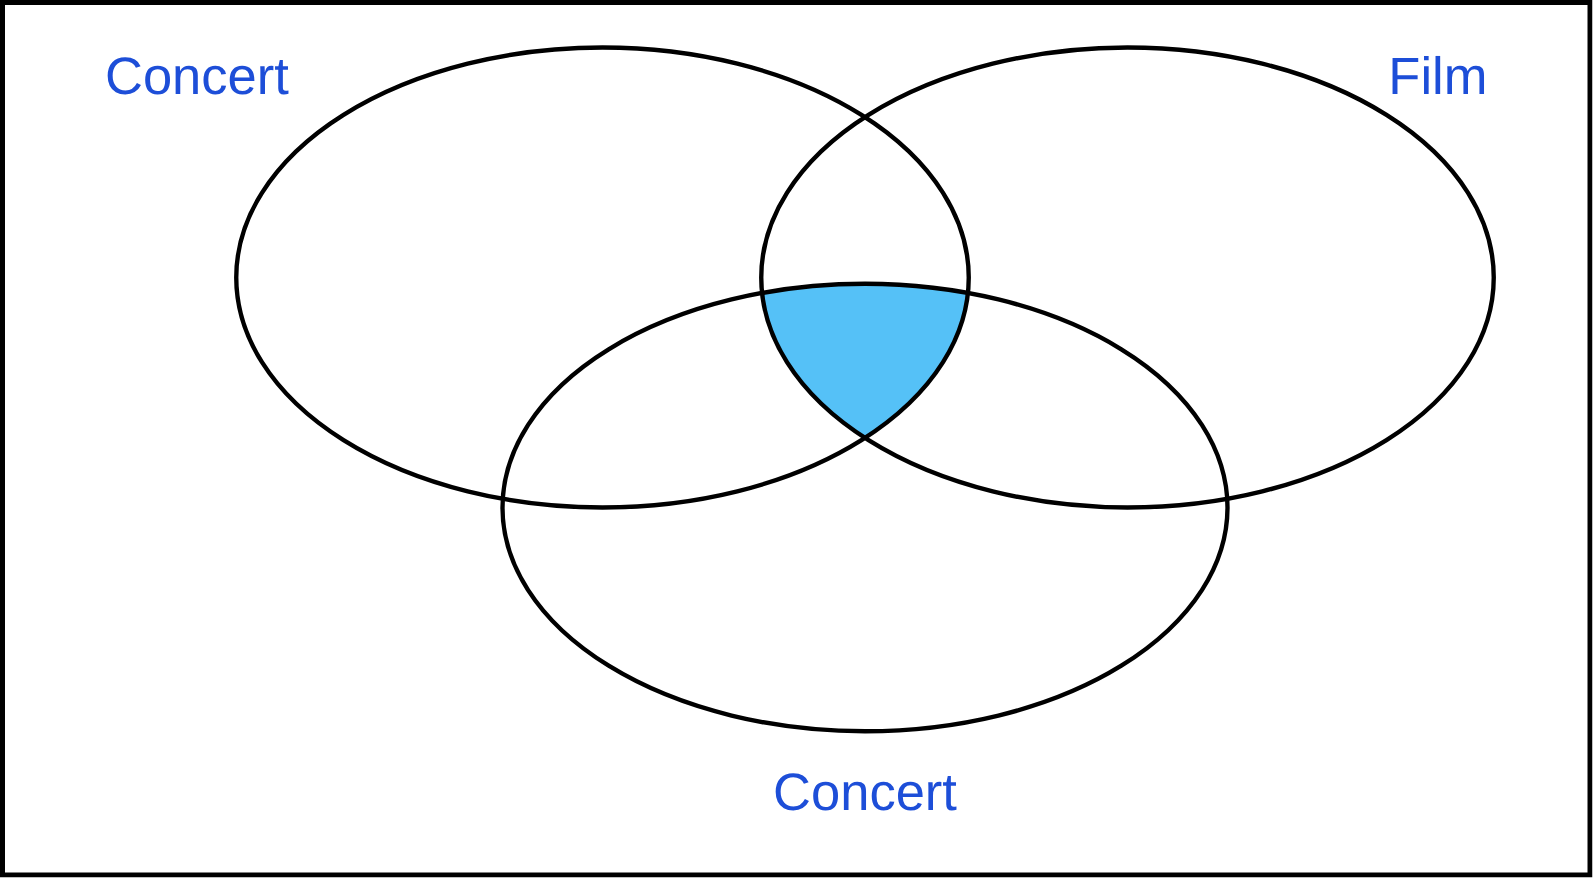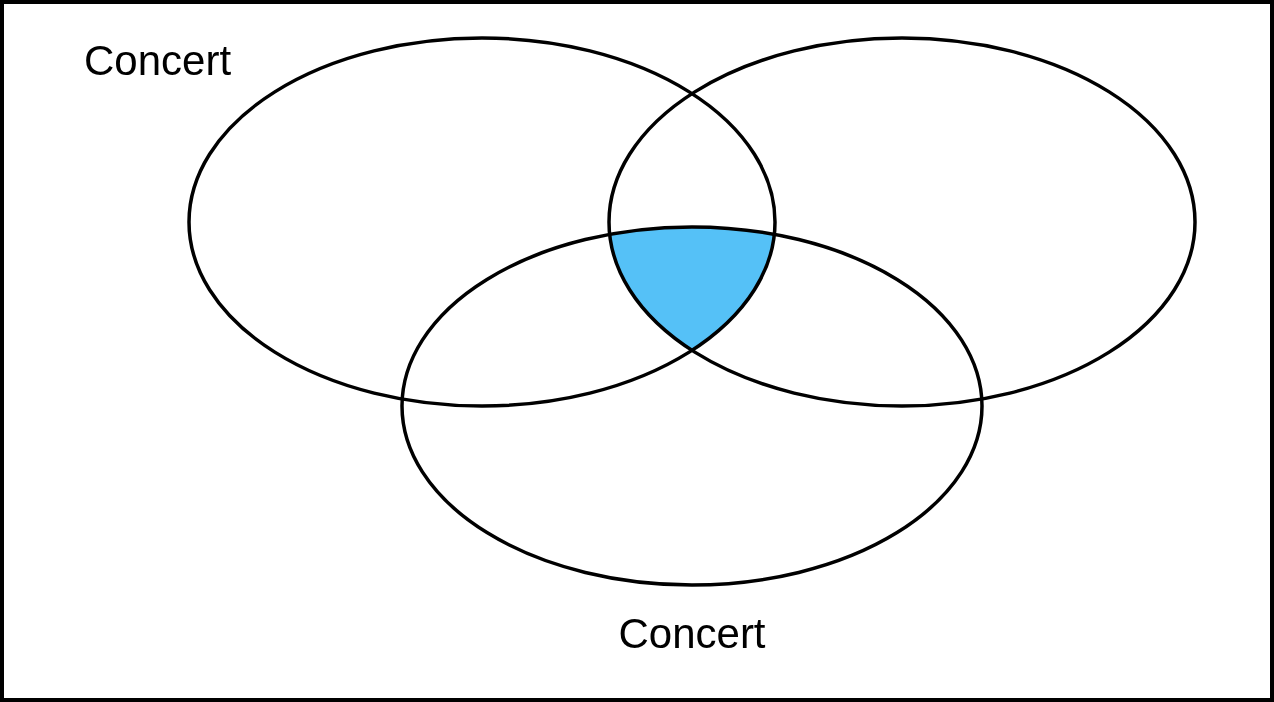--- a/index.html
+++ b/index.html
@@ -30,21 +30,21 @@
   }
   .venn .outline {
     fill: none;
     stroke: #000000;
     stroke-width: 3.5;
   }
   .set-label {
     position: absolute;
     font-size: 42px;
     line-height: 1.1;
-    color: #000000;
+    color: #1d4ed8;
     white-space: nowrap;
     user-select: none;
   }
   .label-concert  { left: 80px;  top: 34px; }
   .label-film     { right: 80px; top: 34px; }
   .label-workshop { left: 688px; top: 607px; transform: translateX(-50%); }
 </style>
 </head>
 <body>
 
@@ -63,15 +63,16 @@
     <g clip-path="url(#clip-film)">
       <ellipse cx="688" cy="402" rx="290" ry="179" clip-path="url(#clip-concert)" fill="#55C1F7"></ellipse>
     </g>
 
     <ellipse class="outline" cx="478" cy="218" rx="293" ry="184"></ellipse>
     <ellipse class="outline" cx="898" cy="218" rx="293" ry="184"></ellipse>
     <ellipse class="outline" cx="688" cy="402" rx="290" ry="179"></ellipse>
   </svg>
 
   <div class="set-label label-concert">Concert</div>
+  <div class="set-label label-film">Film</div>
   <div class="set-label label-workshop">Concert</div>
 
 </div>
 
 </body></html>

